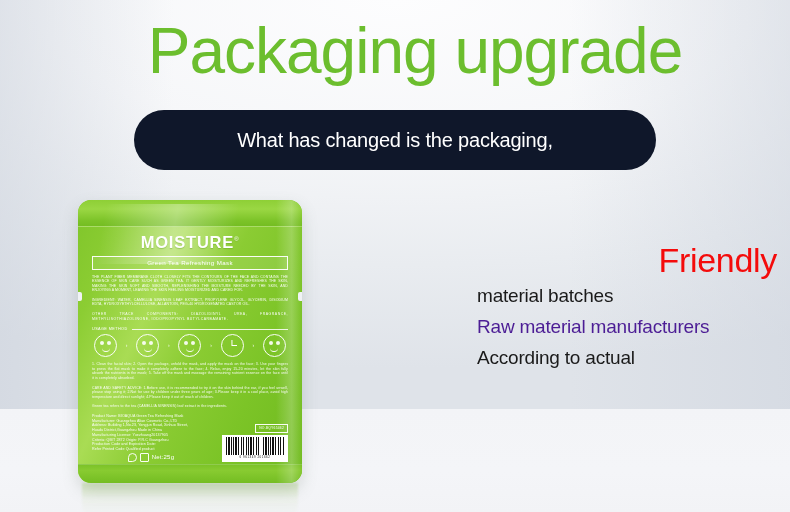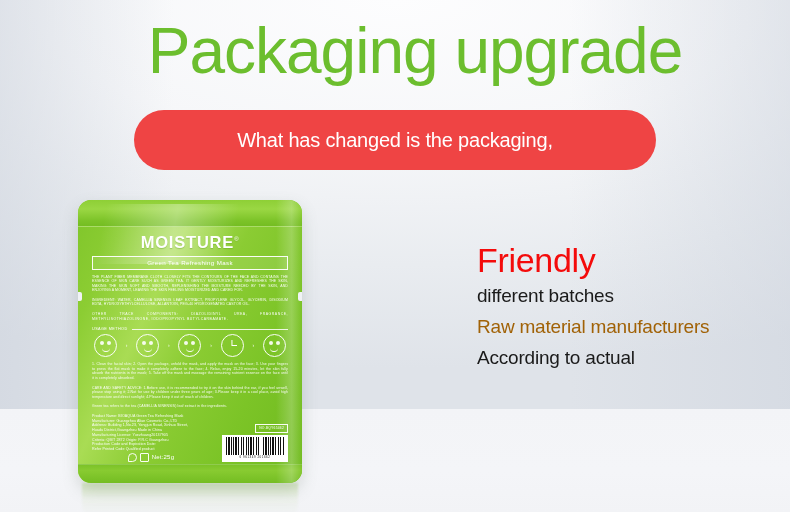--- a/index.html
+++ b/index.html
@@ -29,36 +29,36 @@
   
   .headline{
     position:absolute;left:0;top:16px;width:790px;text-align:center;
     font-size:64px;line-height:70px;color:#6cbe2e;font-weight:400;
     letter-spacing:-1px;white-space:nowrap;margin-left:20px;
   }
 
   
   .pill{
     position:absolute;left:134px;top:110px;width:522px;height:60px;
-    background:#ef4444;border-radius:32px;
+    background:#0f172a;border-radius:32px;
     display:flex;flex-direction:column;align-items:center;justify-content:center;
   }
   .pill-line{
     color:#ffffff;font-size:20px;line-height:25px;font-weight:400;
     letter-spacing:-.2px;white-space:nowrap;
   }
 
   
   .reminder{position:absolute;left:477px;top:240px;width:300px;}
   .rem-big{
-    color:#f40b0b;font-size:34px;line-height:40px;font-weight:400;letter-spacing:-.3px;
+    color:#f40b0b;font-size:34px;line-height:40px;font-weight:400;letter-spacing:-.3px;text-align:right;
   }
   .rem-line{font-size:19px;line-height:31px;font-weight:400;letter-spacing:-.2px;}
   .rem-line.black{color:#1a1a1a;}
-  .rem-line.red{color:#a16207;}
+  .rem-line.red{color:#4c1d95;}
 
   
   .pkg-wrap{position:absolute;left:72px;top:197px;width:236px;height:295px;}
   .pkg{
     position:absolute;left:6px;top:3px;width:224px;height:283px;
     border-radius:13px;
     background:
       linear-gradient(115deg,#7fc52a 0%,#8ccd33 16%,#a9dc54 34%,#8bcc33 52%,#7cc427 74%,#6fba1f 100%);
     box-shadow:0 7px 16px rgba(90,110,90,.22);
     overflow:hidden;
@@ -203,21 +203,21 @@
   <div class="bg-vig"></div>
 
   <div class="headline">Packaging upgrade</div>
 
   <div class="pill">
     <div class="pill-line">What has changed is the packaging,</div>
   </div>
 
   <div class="reminder">
     <div class="rem-big">Friendly</div>
-    <div class="rem-line black">different batches</div>
+    <div class="rem-line black">material batches</div>
     <div class="rem-line red">Raw material manufacturers</div>
     <div class="rem-line black">According to actual</div>
   </div>
 
   <div class="pkg-wrap">
     <div class="reflect"></div>
     <div class="pkg">
       <div class="seal-top"></div>
       <div class="seal-bot"></div>
       <div class="gloss"></div>

